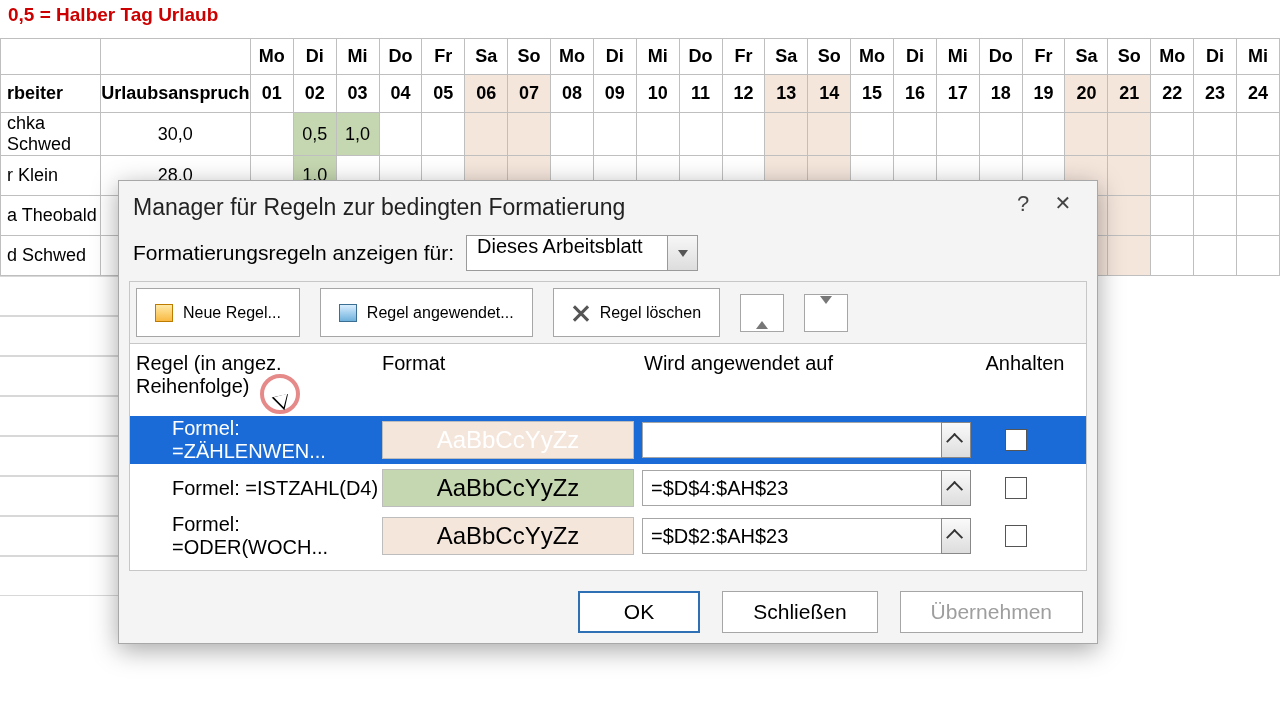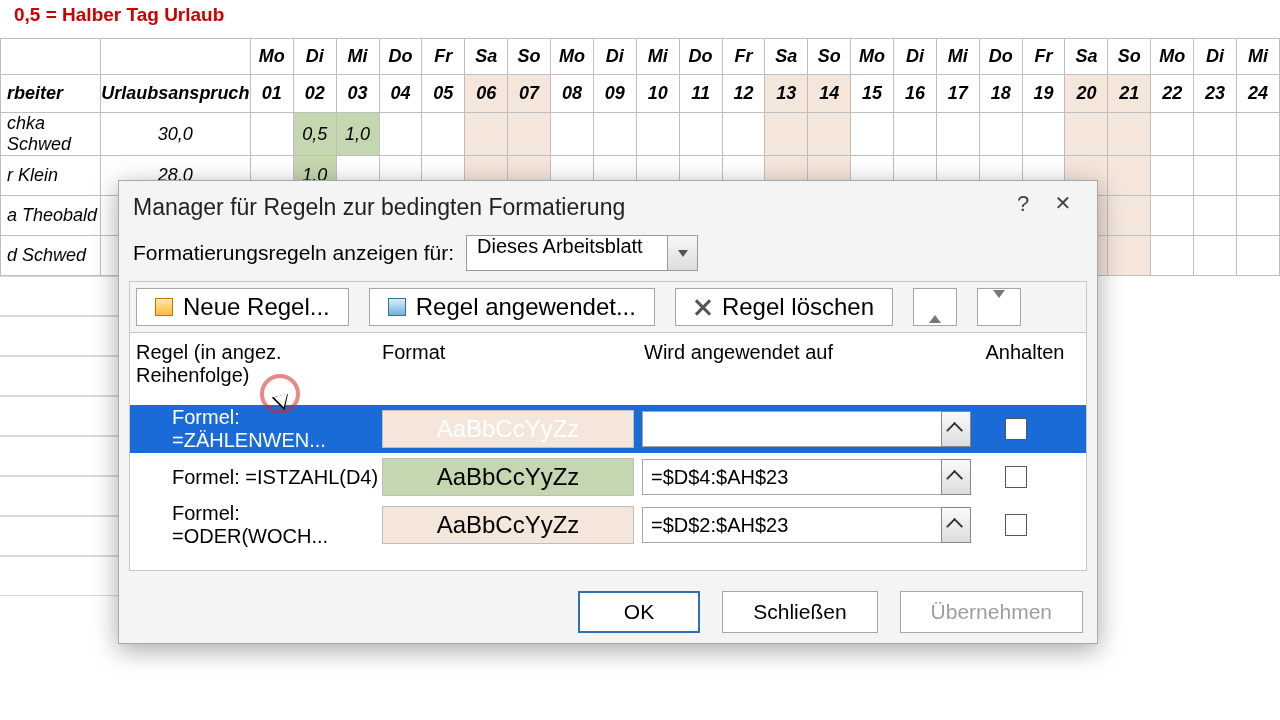--- a/index.html
+++ b/index.html
@@ -1,21 +1,21 @@
 <!DOCTYPE html>
 <html><head>
 <meta charset="utf-8">
 <style>
 * { box-sizing: border-box; margin: 0; padding: 0; font-family: "Segoe UI", Arial, sans-serif; }
 body { background: #fff; width: 1280px; height: 720px; overflow: hidden; position: relative; }
 
 
 .sheet { position: absolute; top: 0; left: 0; width: 1280px; }
-.legend { color: #cc0000; font-size: 19px; font-weight: bold; padding: 4px 0 12px 14px; }
-table.grid { border-collapse: collapse; font-style: italic; }
+.legend { color: #cc0000; font-size: 19px; font-weight: bold; padding: 4px 0 12px 8px; }
+table.grid { border-collapse: collapse; }
 table.grid th, table.grid td { border: 1px solid #bfbfbf; text-align: center; font-size: 18px; }
 table.grid th { font-weight: bold; }
 .col-name { width: 100px; text-align: center; }
 .col-ansp { width: 150px; }
 .col-day { width: 43px; }
 .dow th { height: 36px; }
 .dnum th { height: 38px; }
 .emp-name { text-align: left !important; padding-left: 6px; }
 .weekend { background: #f5e6dc; }
 .hol { background: #c5d7b0; }
@@ -26,21 +26,21 @@
 .titlebar { display: flex; align-items: center; padding: 10px 14px 8px 14px; }
 .titlebar .title { font-size: 23px; flex: 1; color: #222; }
 .titlebar .help, .titlebar .close { width: 40px; height: 32px; text-align: center; font-size: 22px; color: #444; cursor: pointer; }
 .titlebar .close { font-size: 20px; }
 .showfor { display: flex; align-items: center; gap: 12px; padding: 4px 14px 10px 14px; font-size: 21px; }
 .select { position: relative; width: 232px; height: 36px; border: 1px solid #9a9a9a; background: #fff; display: flex; align-items: center; padding: 0 32px 14px 10px; font-size: 20px; }
 .select .chev { position: absolute; right: 0; top: 0; width: 30px; height: 100%; border-left: 1px solid #9a9a9a; background: linear-gradient(#f7f7f7,#ddd); display: flex; align-items: center; justify-content: center; }
 .chev::after { content:""; border-left:5px solid transparent; border-right:5px solid transparent; border-top:7px solid #555; }
 
 .toolbar { margin: 0 10px; border: 1px solid #c7c7c7; padding: 6px; display: flex; gap: 20px; align-items: center; }
-.btn { height: 38px; border: 1px solid #a6a6a6; background: #fff; padding: 8px 18px; font-size: 24px; display: flex; align-items: center; gap: 10px; cursor: pointer; }
+.btn { height: 49px; border: 1px solid #a6a6a6; background: #fff; padding: 8px 18px; font-size: 16px; display: flex; align-items: center; gap: 10px; cursor: pointer; }
 .btn .ic { width: 18px; height: 18px; display: inline-block; }
 .ic-new { background: linear-gradient(#ffe9a6,#f9b942); border:1px solid #bd7c00; }
 .ic-edit { background: linear-gradient(#d8eeff,#6fb1dc); border:1px solid #3a6f93; }
 .ic-del { position: relative; }
 .ic-del::before, .ic-del::after { content:""; position:absolute; width:20px; height:3px; background:#555; top:8px; left:-1px; }
 .ic-del::before{transform:rotate(45deg);} .ic-del::after{transform:rotate(-45deg);}
 .sqbtn { width: 44px; height: 38px; border:1px solid #a6a6a6; background:#fff; display:flex; align-items:center; justify-content:center; cursor:pointer;}
 .sqbtn .up::after,.sqbtn .dn::after{content:"";border-left:6px solid transparent;border-right:6px solid transparent;}
 .sqbtn .up::after{border-bottom:8px solid #777;} .sqbtn .dn::after{border-top:8px solid #777;}
 .spacer{flex:1;}

